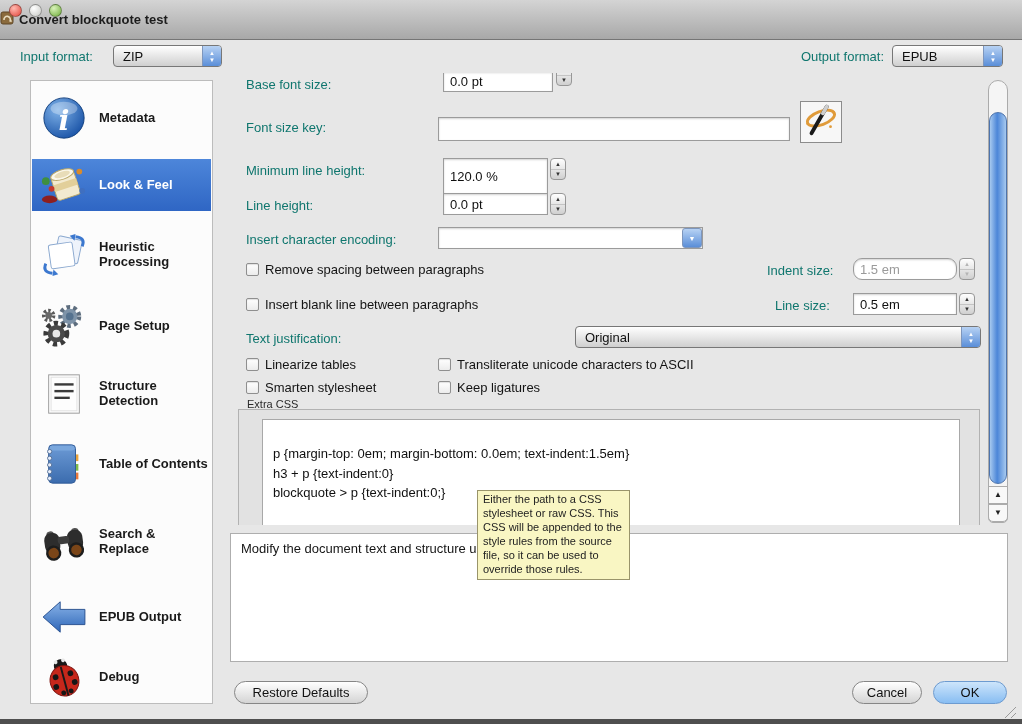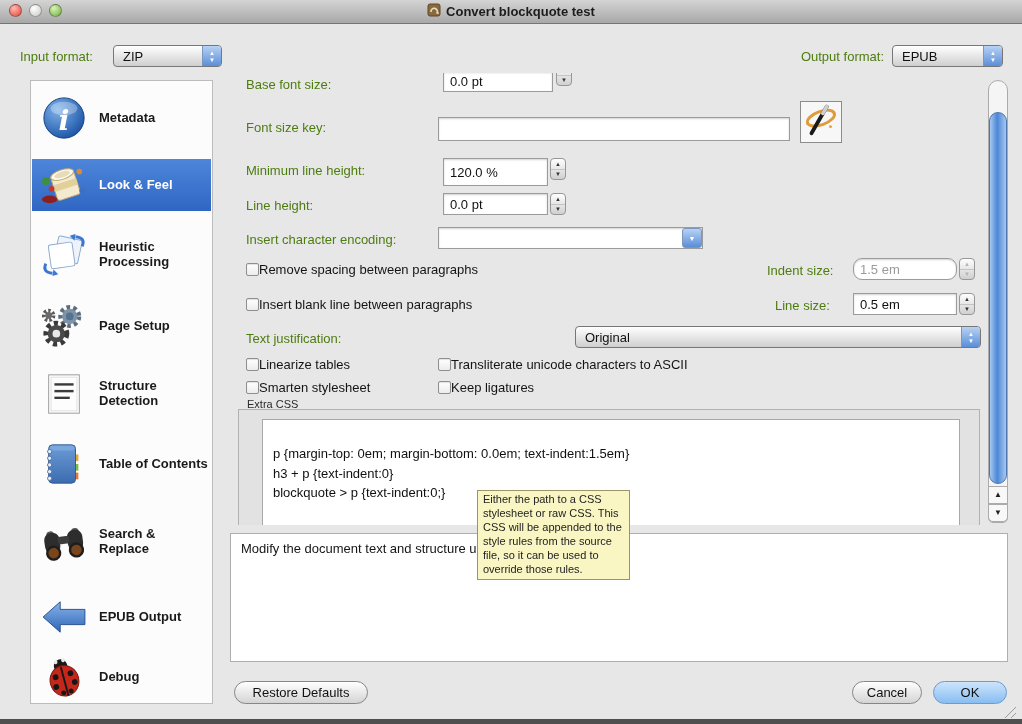--- a/index.html
+++ b/index.html
@@ -1,43 +1,43 @@
 <!DOCTYPE html>
 <html><head>
 <meta charset="utf-8">
 <style>
   *{box-sizing:border-box;margin:0;padding:0}
   html,body{background:#8a8a8a}
   body{font-family:"Liberation Sans",sans-serif;-webkit-font-smoothing:antialiased}
   .window{position:relative;width:1022px;height:724px;background:#e7e7e7;overflow:hidden;border-bottom:5px solid #4f4f4f}
   
-  .titlebar{position:absolute;left:0;top:0;right:0;height:24px;background:linear-gradient(#d4d4d4,#a8a8a8);border-bottom:1px solid #757575;display:flex;align-items:center;justify-content:center}
+  .titlebar{position:absolute;left:0;top:0;right:0;height:40px;background:linear-gradient(#d4d4d4,#a8a8a8);border-bottom:1px solid #757575;display:flex;align-items:center;}
   .lights{position:absolute;left:9px;top:4px;display:flex;gap:7px}
   .light{width:13px;height:13px;border-radius:50%;border:1px solid rgba(0,0,0,.35)}
   .light.close{background:radial-gradient(circle at 35% 30%,#ffb9b0,#e2453a)}
   .light.min{background:radial-gradient(circle at 35% 30%,#ffffff,#c8c9c5)}
   .light.zoom{background:radial-gradient(circle at 35% 30%,#d9f2ba,#6fae3a)}
   .title{display:flex;align-items:center;gap:5px;font-size:13px;font-weight:bold;color:#1c1c1c}
   
-  .lbl{position:absolute;font-size:13px;color:#4d7c0f;white-space:nowrap}
+  .lbl{position:absolute;font-size:13px;color:#0f766e;white-space:nowrap}
   .lbl.small{font-size:11px;color:#2a2a2a}
   input.tf{position:absolute;border:1px solid #9b9b9b;background:#fff;font:13px "Liberation Sans",sans-serif;color:#101010;padding:1px 6px;box-shadow:inset 0 1px 2px rgba(0,0,0,.18)}
   input.tf.dis{color:#9a9a9a}
   .spin{position:absolute;width:16px;height:22px;border:1px solid #979797;border-radius:4px;background:linear-gradient(#fefefe,#d0d0d0);display:flex;flex-direction:column;overflow:hidden}
   .spin span{flex:1;display:flex;align-items:center;justify-content:center;font-size:6px;color:#333;line-height:1}
   .spin span:first-child{border-bottom:1px solid #c4c4c4}
   .spin.dis span{color:#b4b4b4}
   .popup{position:absolute;height:22px;border:1px solid #777;border-radius:4px;background:linear-gradient(#ffffff,#cfcfcf);font-size:13px}
   .popup .txt{position:absolute;left:9px;top:3px;color:#111;white-space:nowrap}
   .popup .arrows{position:absolute;right:0;top:0;bottom:0;width:19px;border-left:1px solid #7d96bd;border-radius:0 3px 3px 0;background:linear-gradient(#b7d2f4,#5a8ed8);display:flex;flex-direction:column;align-items:center;justify-content:center;gap:1px}
   .popup .arrows i{font-style:normal;font-size:6px;color:#fff;line-height:1}
   .combo{position:absolute}
   .combo input{position:absolute;inset:0;border:1px solid #9b9b9b;background:#fff;font:13px "Liberation Sans",sans-serif;padding:1px 24px 1px 6px;box-shadow:inset 0 1px 2px rgba(0,0,0,.18);width:100%;height:100%}
   .combo .combo-btn{position:absolute;right:1px;top:1px;width:20px;height:20px;border:1px solid #7d96bd;border-radius:3px;background:linear-gradient(#b7d2f4,#5a8ed8);color:#fff;font-size:7px;display:flex;align-items:center;justify-content:center}
-  .cb{position:absolute;display:flex;align-items:center;font-size:13px;color:#141414;white-space:nowrap}
+  .cb{position:absolute;display:flex;align-items:center;gap:6px;font-size:13px;color:#141414;white-space:nowrap}
   .cb .box{width:13px;height:13px;border:1px solid #8f8f8f;border-radius:2px;background:linear-gradient(#ffffff,#ececec);box-shadow:inset 0 1px 1px rgba(0,0,0,.12);flex-shrink:0}
   
   .sidebar{position:absolute;left:30px;top:80px;width:183px;height:624px;background:#fcfcfc;border:1px solid #bcbcbc}
   .side-item{position:absolute;left:1px;right:1px;display:flex;align-items:center;gap:8px;padding-left:5px}
   .side-item .ic{width:54px;display:flex;justify-content:center;align-items:center;flex-shrink:0}
   .side-item .tx{font-size:13px;font-weight:bold;color:#1a1a1a;line-height:1.15}
   .side-item.sel{background:linear-gradient(#4d86da,#2f66c4)}
   .side-item.sel .tx{color:#fff}
   
   .panel{position:absolute;left:230px;top:73px;width:756px;height:452px;overflow:hidden}
@@ -263,21 +263,21 @@
             <ellipse cx="20" cy="18" rx="15" ry="7" fill="none" stroke="#e09b3a" stroke-width="3" transform="rotate(-20 20 18)"></ellipse>
             <line x1="26" y1="6" x2="10" y2="34" stroke="#1a1a1a" stroke-width="4" stroke-linecap="round"></line>
             <line x1="26" y1="6" x2="22" y2="13" stroke="#cfcfcf" stroke-width="4" stroke-linecap="round"></line>
             <circle cx="33" cy="12" r="1.5" fill="#e09b3a"></circle>
             <circle cx="6" cy="24" r="1.5" fill="#e09b3a"></circle>
             <circle cx="30" cy="27" r="1.5" fill="#e09b3a"></circle>
           </svg></span>
     </div>
 
     <div class="lbl" style="left:16px;top:90px">Minimum line height:</div>
-    <input class="tf" style="left: 213px; top: 85px; width: 105px; height: 28px;" value="120.0 %">
+    <input class="tf" style="left: 213px; top: 85px; width: 105px; height: 36px;" value="120.0 %">
     <div class="spin" style="left:320px;top:85px">
         <span>▲</span>
         <span>▼</span>
       </div>
 
     <div class="lbl" style="left:16px;top:125px">Line height:</div>
     <input class="tf" style="left: 213px; top: 120px; width: 105px; height: 22px;" value="0.0 pt">
     <div class="spin" style="left:320px;top:120px">
         <span>▲</span>
         <span>▼</span>

